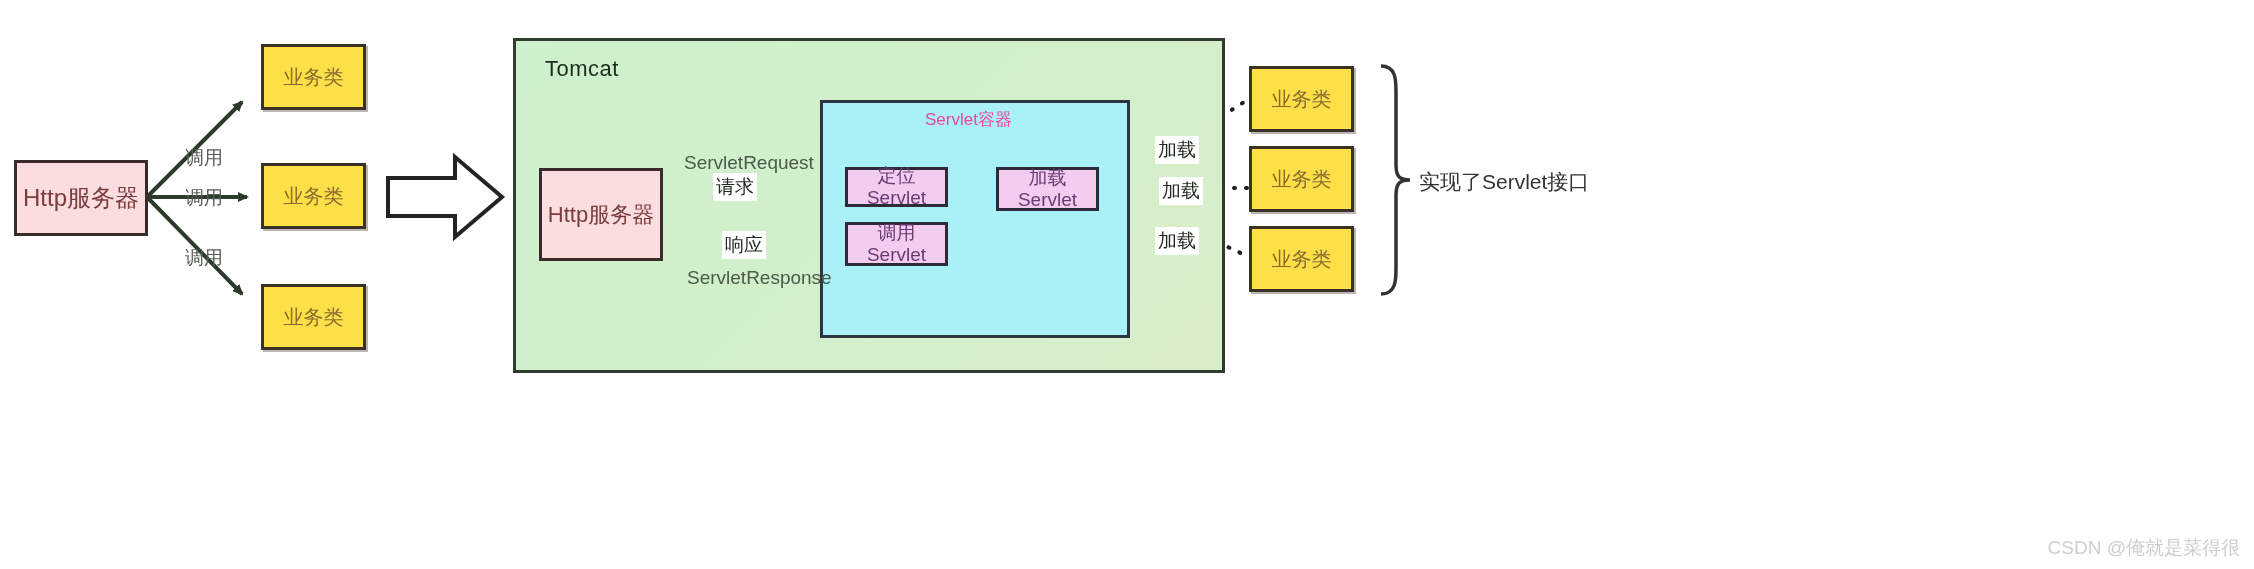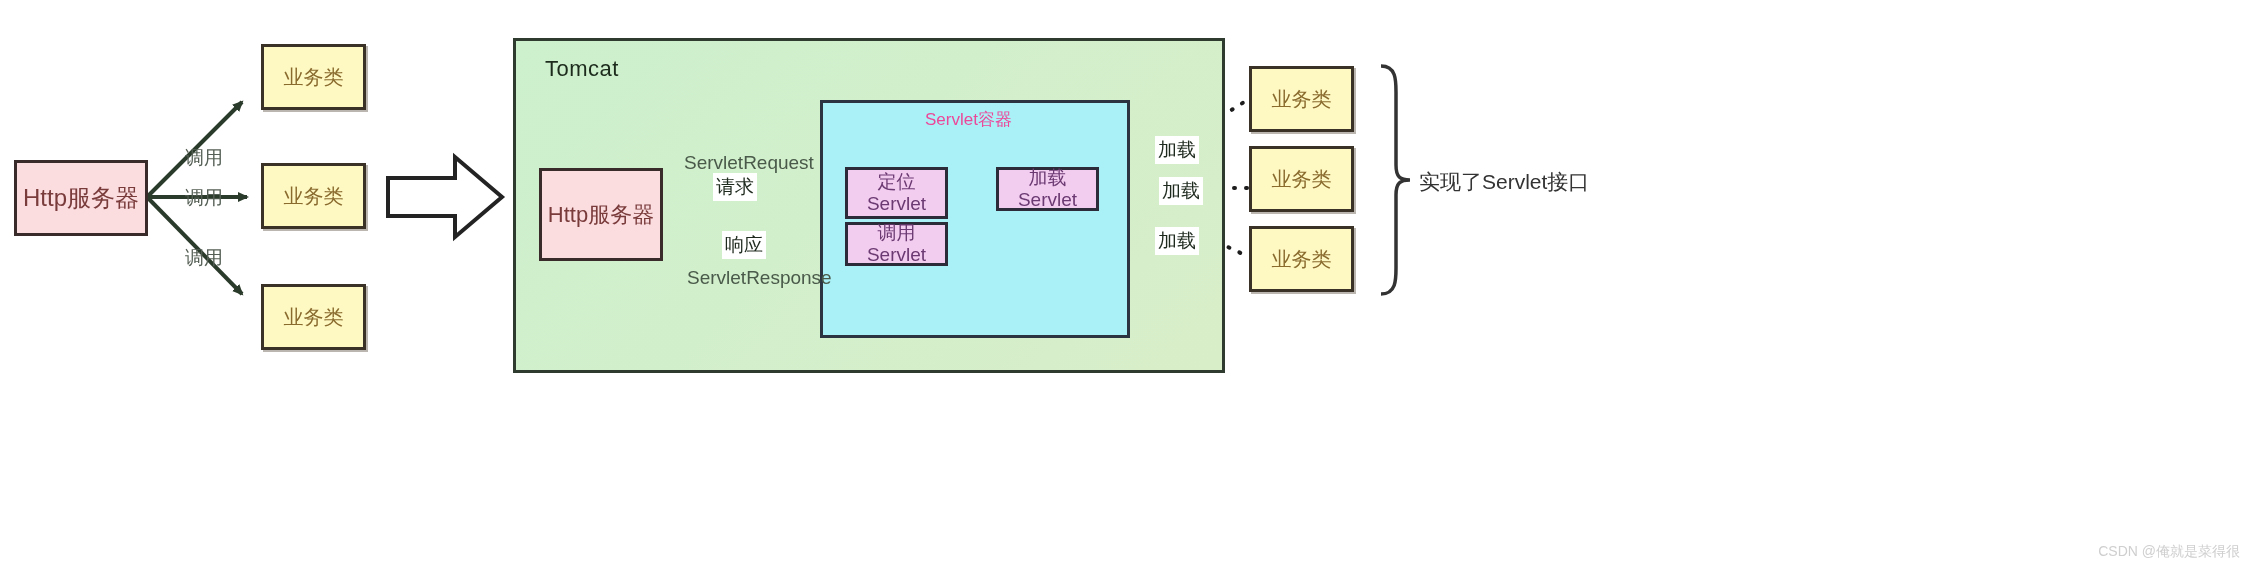--- a/index.html
+++ b/index.html
@@ -2,21 +2,21 @@
 <html><head>
 <meta charset="utf-8">
 <style>
   html,body{margin:0;padding:0;background:#ffffff;}
   body{width:2254px;height:569px;position:relative;overflow:hidden;
        font-family:"Liberation Sans","DejaVu Sans",sans-serif;}
   .canvas{position:absolute;inset:0;width:2254px;height:569px;}
   .box{position:absolute;box-sizing:border-box;display:flex;align-items:center;
        justify-content:center;text-align:center;line-height:1.15;}
   
-  .biz{background:#fef9c3;border:3px solid #3a3226;color:#8a6b2e;
+  .biz{background:#fde047;border:3px solid #3a3226;color:#8a6b2e;
        font-size:20px;box-shadow:2px 2px 0 rgba(60,50,30,.35);}
   
   .http{background:#fbdde0;border:3px solid #3a2b2b;color:#7a3b3b;font-size:24px;}
   .http-sm{background:#fbdde0;border:3px solid #3a2b2b;color:#7a3b3b;font-size:22px;}
   
   .tomcat{background:linear-gradient(135deg,#cdf0cd 0%,#d8eec9 100%);
           border:3px solid #2f3b2f;}
   .tomcat-title{position:absolute;left:545px;top:56px;font-size:22px;font-weight:normal;
                 color:#1d2b1d;letter-spacing:.5px;}
   
@@ -25,21 +25,21 @@
   
   .sv{background:#f3cdf0;border:3px solid #2b2b3a;color:#6b3a72;font-size:19px;
       flex-direction:column;}
   .sv span{display:block;}
   
   .lab{position:absolute;font-size:19px;color:#4a5a4a;white-space:nowrap;}
   .lab-boxed{position:absolute;font-size:19px;color:#1f2a1f;background:#ffffff;
              padding:1px 3px;white-space:nowrap;}
   .lab-gray{position:absolute;font-size:19px;color:#555f55;white-space:nowrap;}
   .lab-dark{position:absolute;font-size:21px;color:#333;white-space:nowrap;}
-  .wm{position:absolute;right:14px;bottom:8px;font-size:14px;color:#cfcfcf;
+  .wm{position:absolute;right:14px;bottom:8px;font-size:19px;color:#cfcfcf;
       white-space:nowrap;}
   svg{position:absolute;left:0;top:0;overflow:visible;}
 </style>
 </head>
 <body>
 
 <div class="canvas">
 
   <svg width="2254" height="569">
     <defs>
@@ -109,21 +109,21 @@
   <div class="box tomcat" style="left:513px;top:38px;width:712px;height:335px;"></div>
   <div class="tomcat-title">Tomcat</div>
 
   <div class="box http-sm" style="left:539px;top:168px;width:124px;height:93px;">
     <span>Http服务器</span>
   </div>
 
   <div class="box sc" style="left:820px;top:100px;width:310px;height:238px;"></div>
   <div class="sc-title" style="left:925px;top:108px;">Servlet容器</div>
 
-  <div class="box sv" style="left:845px;top:167px;width:103px;height:52px;">
+  <div class="box sv" style="left:845px;top:167px;width:103px;height:40px;">
     <span>定位</span>
     <span>Servlet</span>
   </div>
   <div class="box sv" style="left:996px;top:167px;width:103px;height:44px;">
     <span>加载</span>
     <span>Servlet</span>
   </div>
   <div class="box sv" style="left:845px;top:222px;width:103px;height:44px;">
     <span>调用</span>
     <span>Servlet</span>

